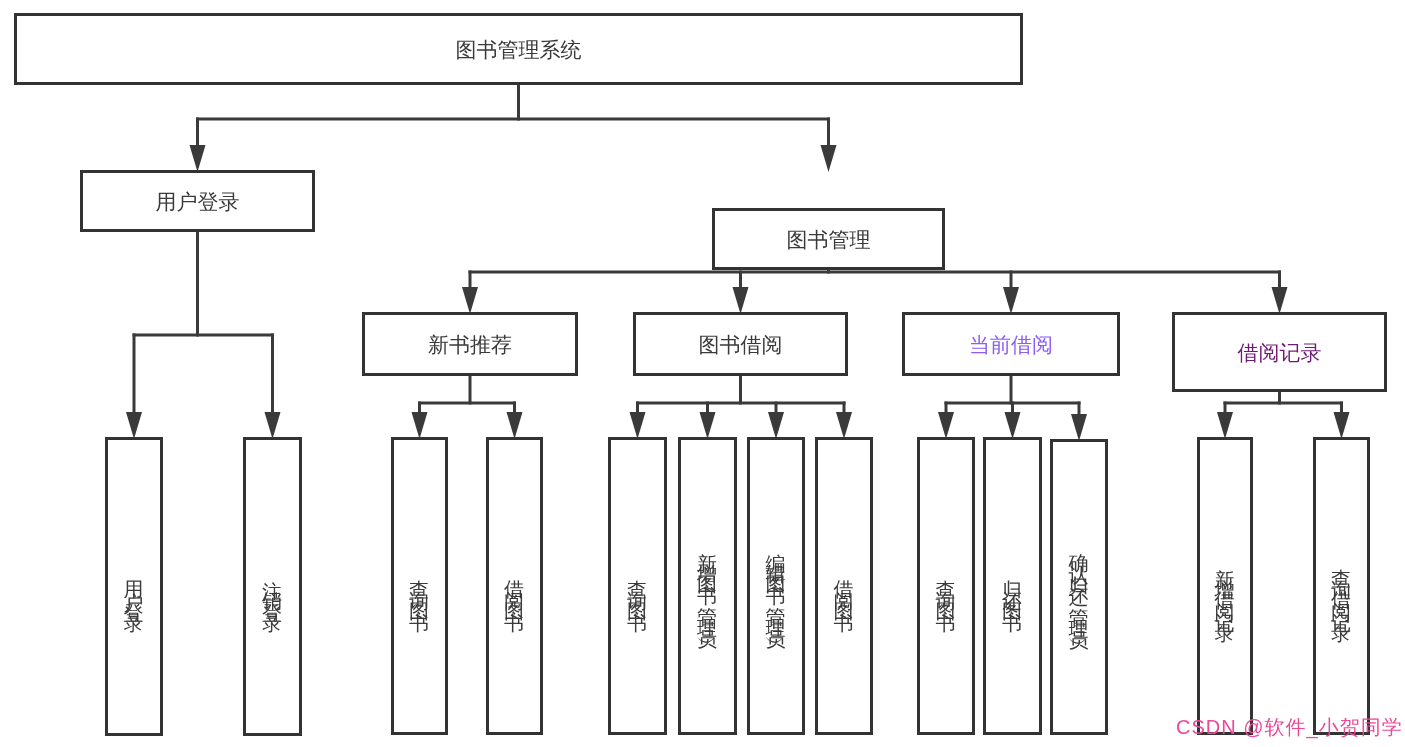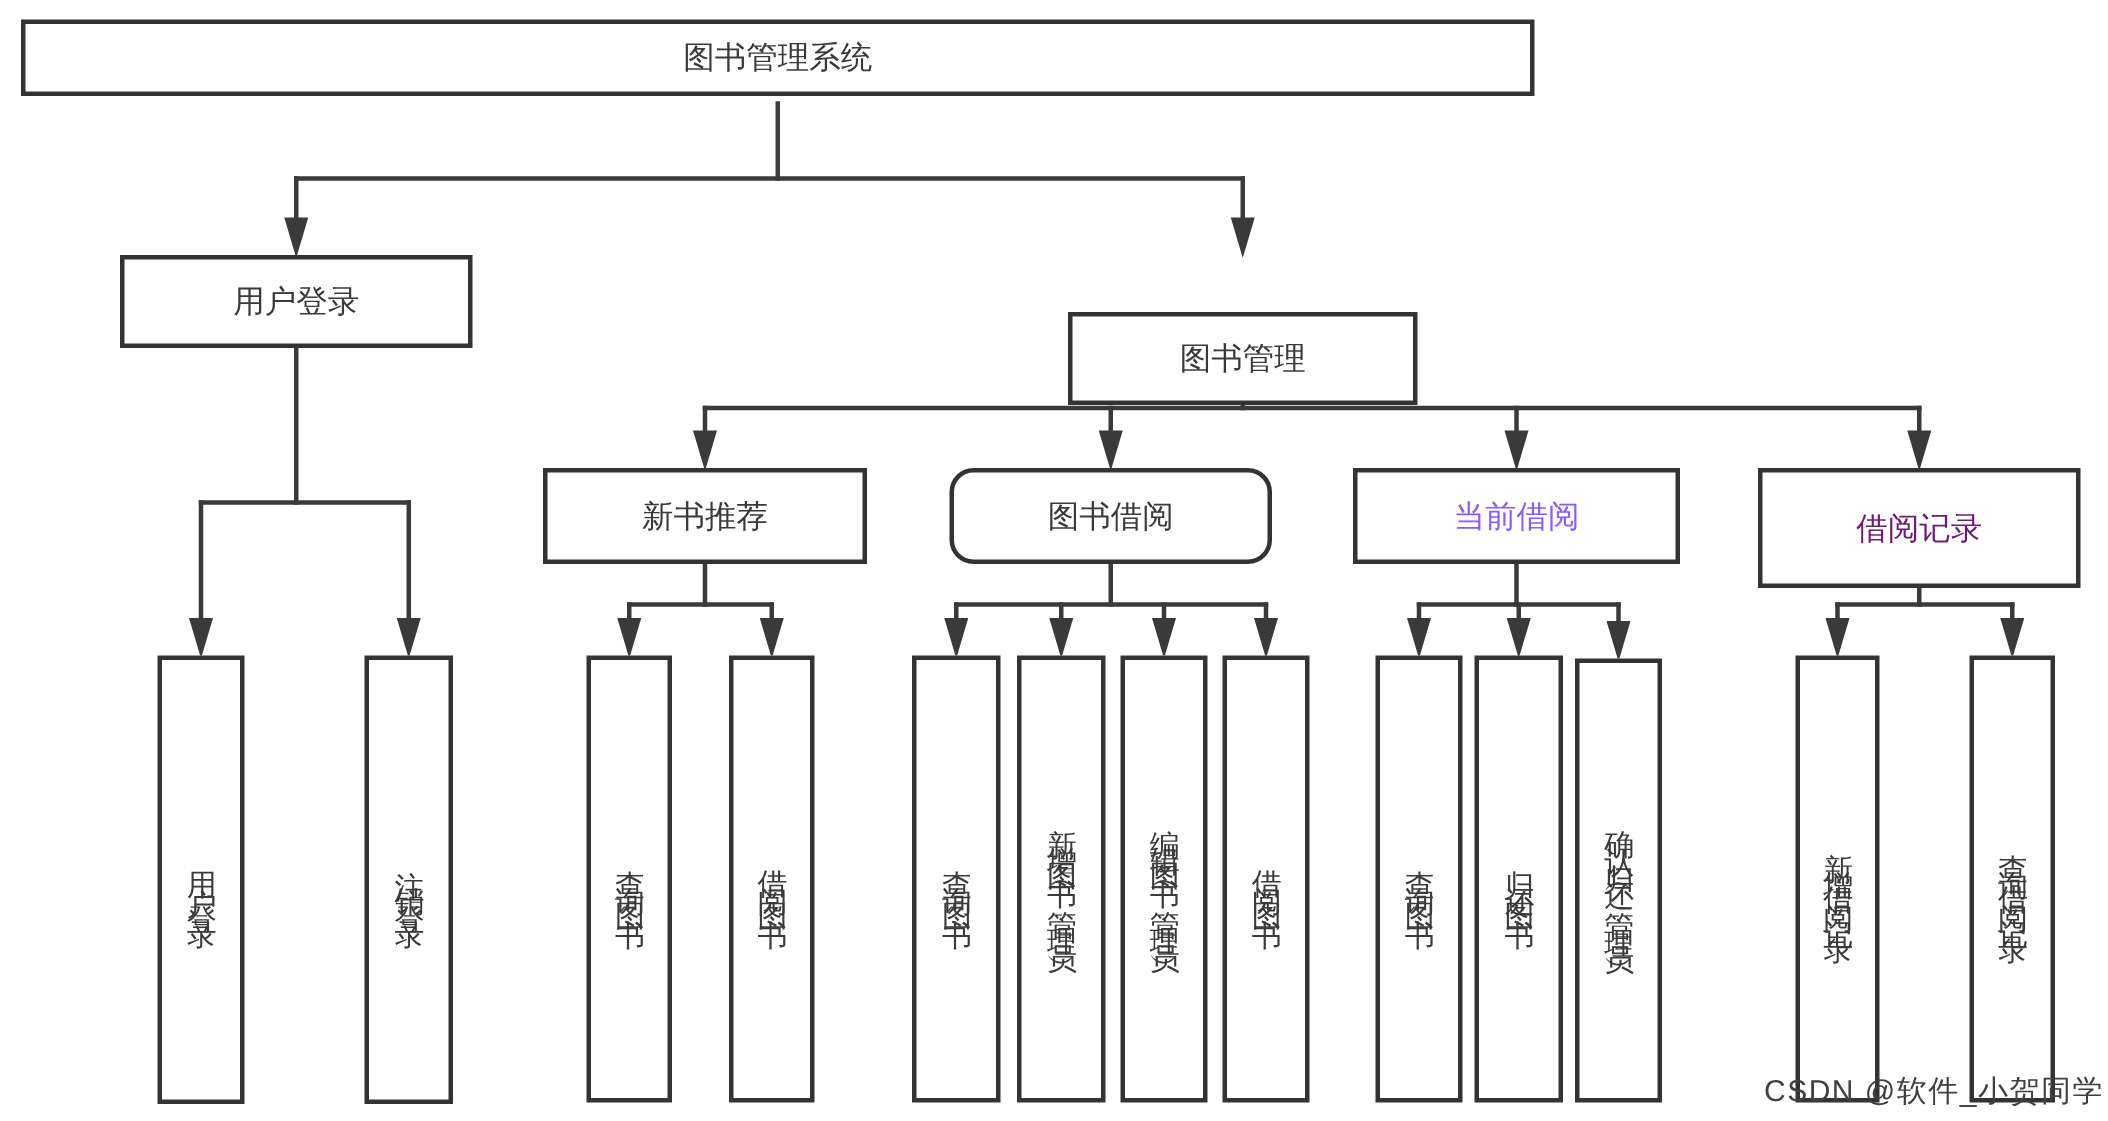--- a/index.html
+++ b/index.html
@@ -104,33 +104,33 @@
       <line x1="1079" y1="403" x2="1079" y2="419" stroke="#3a3a3a" stroke-width="3" stroke-linecap="square"></line>
       <polygon points="1079,441 1071,414 1087,414" fill="#3a3a3a"></polygon>
       <line x1="1279.5" y1="376" x2="1279.5" y2="403" stroke="#3a3a3a" stroke-width="3" stroke-linecap="square"></line>
       <line x1="1225" y1="403" x2="1341.5" y2="403" stroke="#3a3a3a" stroke-width="3" stroke-linecap="square"></line>
       <line x1="1225" y1="403" x2="1225" y2="417" stroke="#3a3a3a" stroke-width="3" stroke-linecap="square"></line>
       <polygon points="1225,439 1217,412 1233,412" fill="#3a3a3a"></polygon>
       <line x1="1341.5" y1="403" x2="1341.5" y2="417" stroke="#3a3a3a" stroke-width="3" stroke-linecap="square"></line>
       <polygon points="1341.5,439 1333.5,412 1349.5,412" fill="#3a3a3a"></polygon>
     </svg>
   <div id="nodes">
-      <div class="node" style="left: 14px; top: 13px; width: 1009px; height: 51px; border-color: rgb(51, 51, 51); background: rgb(255, 255, 255); color: rgb(58, 58, 58);">
+      <div class="node" style="left: 14px; top: 13px; width: 1009px; height: 72px; border-color: rgb(51, 51, 51); background: rgb(255, 255, 255); color: rgb(58, 58, 58);">
         <span class="label">图书管理系统</span>
       </div>
       <div class="node" style="left: 80px; top: 170px; width: 235px; height: 62px; border-color: rgb(51, 51, 51); background: rgb(255, 255, 255); color: rgb(58, 58, 58);">
         <span class="label">用户登录</span>
       </div>
       <div class="node" style="left: 712px; top: 170px; width: 233px; height: 62px; border-color: rgb(51, 51, 51); background: rgb(255, 255, 255); color: rgb(58, 58, 58); margin-top: 38px;">
         <span class="label">图书管理</span>
       </div>
       <div class="node" style="left: 362px; top: 312px; width: 216px; height: 64px; border-color: rgb(51, 51, 51); background: rgb(255, 255, 255); color: rgb(58, 58, 58);">
         <span class="label">新书推荐</span>
       </div>
-      <div class="node" style="left: 633px; top: 312px; width: 215px; height: 64px; border-color: rgb(51, 51, 51); background: rgb(255, 255, 255); color: rgb(58, 58, 58); border-radius: 16px;">
+      <div class="node" style="left: 633px; top: 312px; width: 215px; height: 64px; border-color: rgb(51, 51, 51); background: rgb(255, 255, 255); color: rgb(58, 58, 58);">
         <span class="label">图书借阅</span>
       </div>
       <div class="node" style="left: 902px; top: 312px; width: 218px; height: 64px; border-color: rgb(51, 51, 51); background: rgb(255, 255, 255); color: #8b5cf6;">
         <span class="label">当前借阅</span>
       </div>
       <div class="node" style="left: 1172px; top: 312px; width: 215px; height: 80px; border-color: rgb(51, 51, 51); background: rgb(255, 255, 255); color: #701a75;">
         <span class="label">借阅记录</span>
       </div>
       <div class="node vertical" style="left: 105px; top: 437px; width: 58px; height: 299px; border-color: rgb(51, 51, 51); background: rgb(255, 255, 255); color: rgb(58, 58, 58);">
         <span class="label">用户登录</span>
@@ -165,14 +165,14 @@
       <div class="node vertical" style="left: 1050px; top: 439px; width: 58px; height: 296px; border-color: rgb(51, 51, 51); background: rgb(255, 255, 255); color: rgb(58, 58, 58);">
         <span class="label">确认归还（管理员）</span>
       </div>
       <div class="node vertical" style="left: 1197px; top: 437px; width: 56px; height: 298px; border-color: rgb(51, 51, 51); background: rgb(255, 255, 255); color: rgb(58, 58, 58);">
         <span class="label">新增借阅记录</span>
       </div>
       <div class="node vertical" style="left: 1313px; top: 437px; width: 57px; height: 298px; border-color: rgb(51, 51, 51); background: rgb(255, 255, 255); color: rgb(58, 58, 58);">
         <span class="label">查询借阅记录</span>
       </div>
     </div>
-  <div id="watermark" style="color: #404040;">CSDN @软件_小贺同学</div>
+  <div id="watermark" style="color: #ec4899;">CSDN @软件_小贺同学</div>
 </div>
 
 </body></html>

